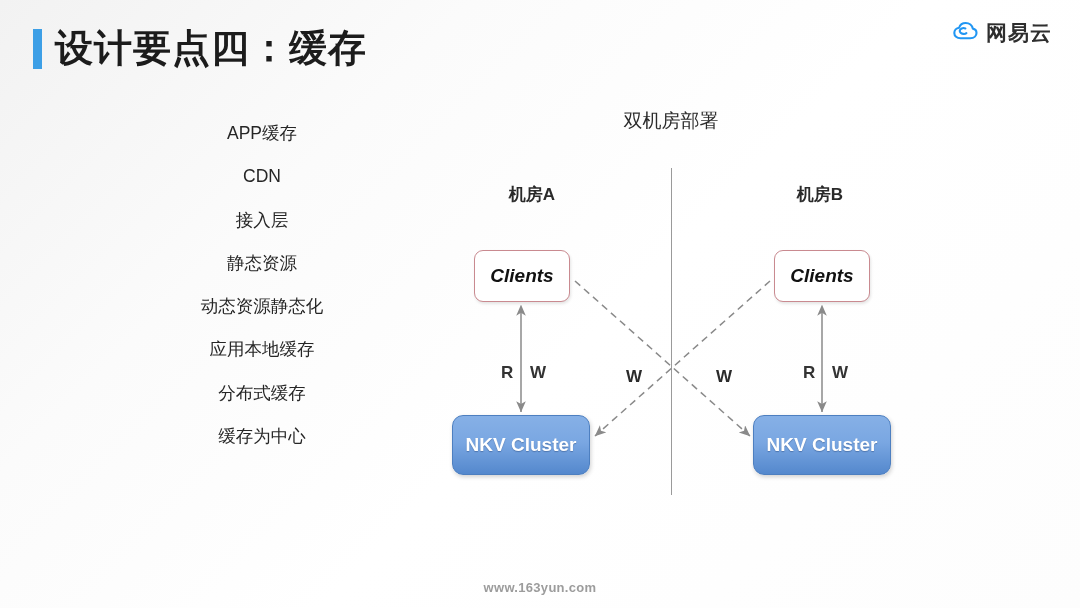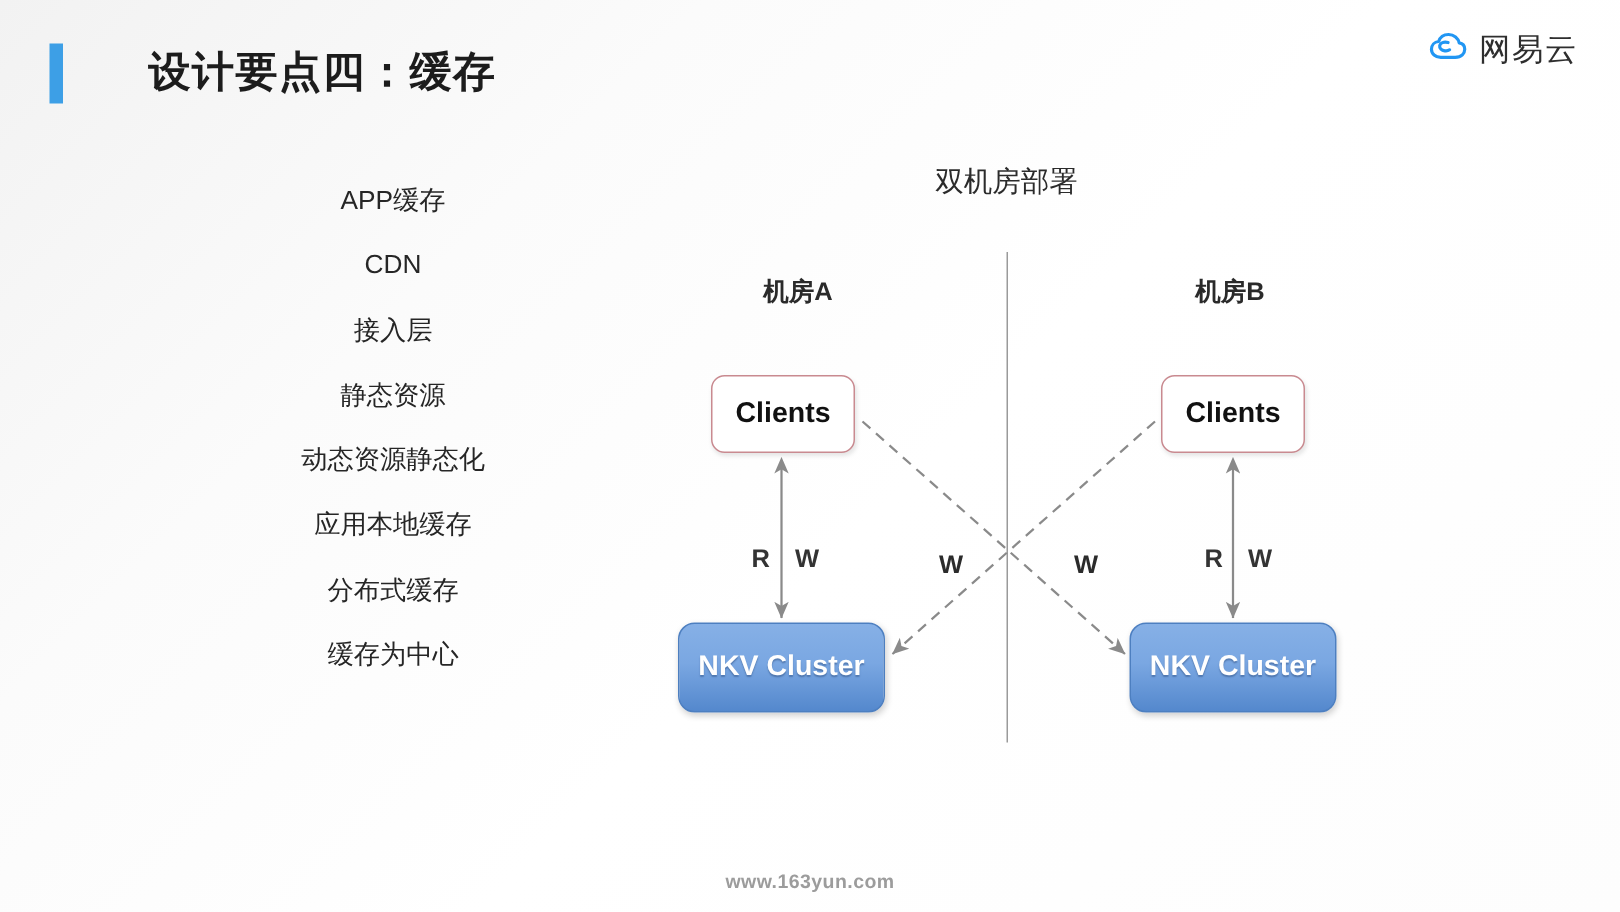--- a/index.html
+++ b/index.html
@@ -27,43 +27,42 @@
     left: 33px;
     top: 29px;
     width: 9px;
     height: 40px;
     background: #3d9fe6;
   }
   #page-title {
     position: absolute;
     left: 55px;
     top: 24px;
-    font-size: 28px;
+    font-size: 38px;
     font-weight: bold;
     color: #1c1c1c;
     letter-spacing: 1px;
     line-height: 48px;
     white-space: nowrap;
-    margin-left: 44px;
   }
 
   
   #brand {
     position: absolute;
     right: 28px;
     top: 19px;
     display: flex;
     align-items: center;
     gap: 7px;
   }
   #brand-icon { display: block; }
   #brand-text {
     font-size: 21px;
     color: #2e2e2e;
-    font-weight: 400;
+    font-weight: 700;
     letter-spacing: 1px;
     white-space: nowrap;
   }
 
   
   #cache-list {
     position: absolute;
     left: 140px;
     top: 112px;
     width: 244px;
@@ -131,20 +130,21 @@
   .clients-box {
     width: 96px;
     height: 52px;
     border: 1.4px solid #c98a90;
     border-radius: 9px;
     background: #ffffff;
     color: #111111;
     font-size: 19px;
     font-weight: bold;
     box-shadow: 1px 2px 3px rgba(0,0,0,0.10);
+    font-style: italic;
   }
   .nkv-box {
     width: 138px;
     height: 60px;
     border-radius: 11px;
     border: 1px solid #4d7fc0;
     background: linear-gradient(to bottom, #86b0e6 0%, #7aa7e2 45%, #5488cd 100%);
     color: #ffffff;
     font-size: 19px;
     font-weight: bold;

